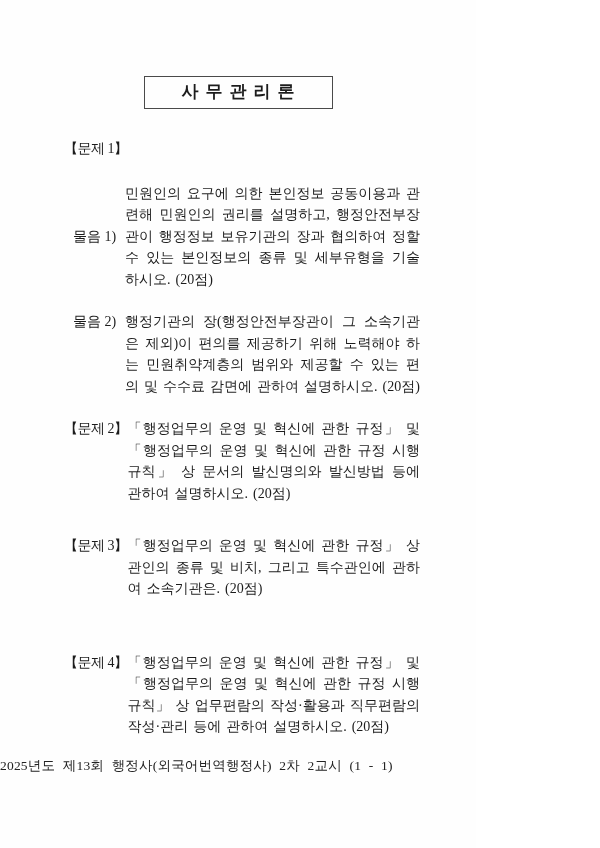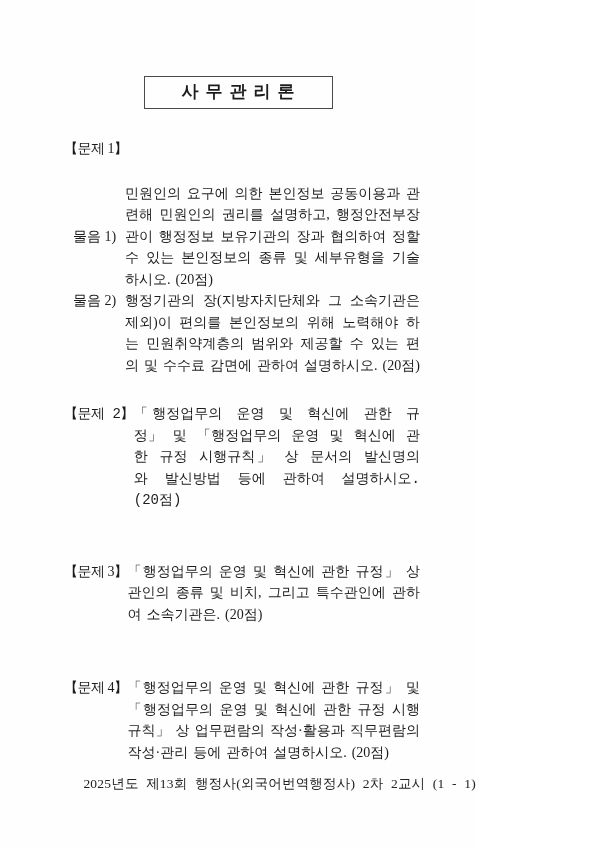--- a/index.html
+++ b/index.html
@@ -42,35 +42,36 @@
     letter-spacing: -0.5px;
   }
   .block .body {
     flex: 1 1 auto;
     text-align: justify;
     word-spacing: 1.5px;
   }
   .problem-1 { margin-top: 0; }
   .sub-block {
     margin-left: 9px;
+    margin-top: 21px;
   }
   .sub-block .label {
     flex: 0 0 52px;
     letter-spacing: 0;
   }
   .sub-first { margin-top: 23px; align-items: center; }
-  .problem-2 { margin-top: 28px; font-family: Liberation Mono, monospace; }
-  .problem-3 { margin-top: 49px; }
+  .problem-2 { margin-top: 21px; }
+  .problem-3 { margin-top: 31px; }
   .problem-4 { margin-top: 52px; }
   .footer {
     position: absolute;
     left: 0;
     right: 0;
-    top: 775px;
-    text-align: right;
+    top: 757px;
+    text-align: left;
     font-size: 13.5px;
     color: #222222;
     word-spacing: 4px;
     letter-spacing: 0.2px;
   }
 </style>
 </head>
 <body>
 
 <div class="page">
@@ -83,21 +84,21 @@
       <span class="label">【문제 1】</span>
     </div>
 
     <div class="block sub-block sub-first">
       <span class="label">물음 1)</span>
       <div class="body">민원인의 요구에 의한 본인정보 공동이용과 관련해 민원인의 권리를 설명하고, 행정안전부장관이 행정정보 보유기관의 장과 협의하여 정할 수 있는 본인정보의 종류 및 세부유형을 기술하시오. (20점)</div>
     </div>
 
     <div class="block sub-block">
       <span class="label">물음 2)</span>
-      <div class="body">행정기관의 장(지방자치단체와 그 소속기관은 제외)이 편의를 본인정보의 위해 노력해야 하는 민원취약계층의 범위와 제공할 수 있는 편의 및 수수료 감면에 관하여 설명하시오. (20점)</div>
+      <div class="body">행정기관의 장(행정안전부장관이 그 소속기관은 제외)이 편의를 제공하기 위해 노력해야 하는 민원취약계층의 범위와 제공할 수 있는 편의 및 수수료 감면에 관하여 설명하시오. (20점)</div>
     </div>
 
     <div class="block problem-2">
       <span class="label">【문제 2】</span>
       <div class="body">「행정업무의 운영 및 혁신에 관한 규정」 및 「행정업무의 운영 및 혁신에 관한 규정 시행규칙」 상 문서의 발신명의와 발신방법 등에 관하여 설명하시오. (20점)</div>
     </div>
 
     <div class="block problem-3">
       <span class="label">【문제 3】</span>
       <div class="body">「행정업무의 운영 및 혁신에 관한 규정」 상 관인의 종류 및 비치, 그리고 특수관인에 관하여 소속기관은. (20점)</div>

